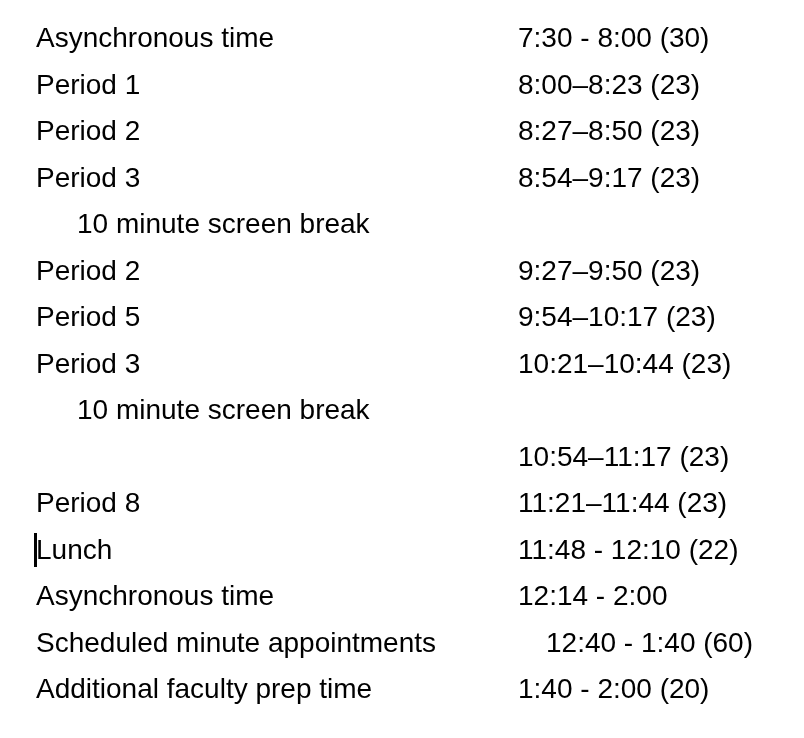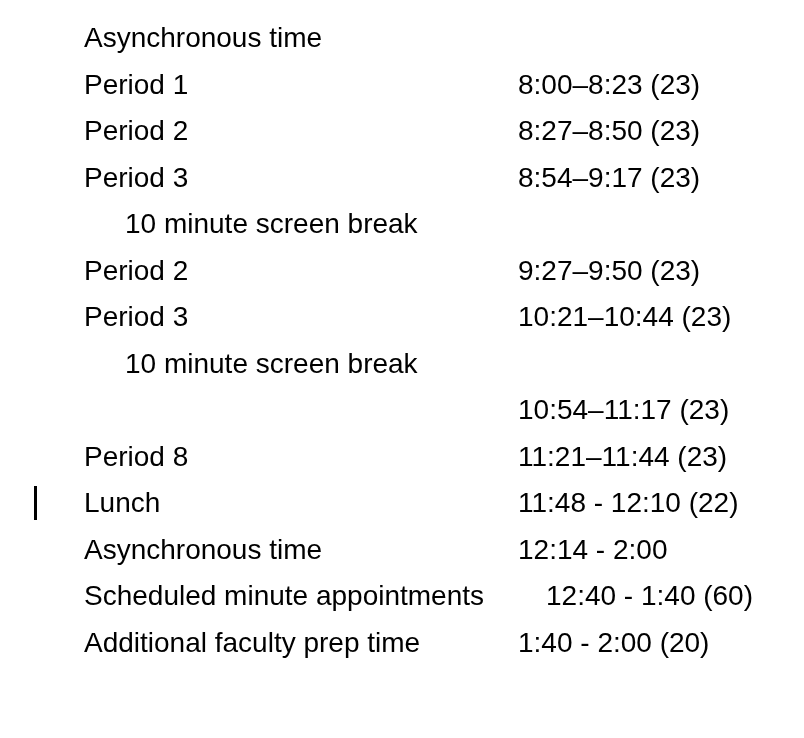--- a/index.html
+++ b/index.html
@@ -19,21 +19,21 @@
     width: 804px;
     height: 738px;
     padding: 15px 0 0 36px;
   }
   .row {
     position: relative;
     height: 46.5px;
     line-height: 46.5px;
     white-space: nowrap;
   }
-  .label { display: inline-block; margin-left: 48px; }
+  .label { display: inline-block; }
   .label.indented { padding-left: 41px; }
   .time {
     position: absolute;
     left: 482px;
     top: 0;
   }
   .time.shifted { left: 510px; }
   .caret {
     position: absolute;
     left: -2px;
@@ -41,26 +41,27 @@
     width: 3px;
     height: 34px;
     background: #000000;
   }
 </style>
 </head>
 <body style="background: rgb(255, 255, 255); color: rgb(0, 0, 0);">
 
 <div class="doc">
   <div id="rows">
-      <div class="row"><span class="label">Asynchronous time</span></div>
+      <div class="row"><span class="label">Asynchronous time</span><span class="time">7:30 - 8:00 (30)</span></div>
       <div class="row"><span class="label">Period 1</span><span class="time">8:00–8:23 (23)</span></div>
       <div class="row"><span class="label">Period 2</span><span class="time">8:27–8:50 (23)</span></div>
       <div class="row"><span class="label">Period 3</span><span class="time">8:54–9:17 (23)</span></div>
       <div class="row"><span class="label indented">10 minute screen break</span></div>
       <div class="row"><span class="label">Period 2</span><span class="time">9:27–9:50 (23)</span></div>
+      <div class="row"><span class="label">Period 5</span><span class="time">9:54–10:17 (23)</span></div>
       <div class="row"><span class="label">Period 3</span><span class="time">10:21–10:44 (23)</span></div>
       <div class="row"><span class="label indented">10 minute screen break</span></div>
       <div class="row"><span class="time">10:54–11:17 (23)</span></div>
       <div class="row"><span class="label">Period 8</span><span class="time">11:21–11:44 (23)</span></div>
       <div class="row"><span class="caret"></span><span class="label">Lunch</span><span class="time">11:48 - 12:10 (22)</span></div>
       <div class="row"><span class="label">Asynchronous time</span><span class="time">12:14 - 2:00</span></div>
       <div class="row"><span class="label">Scheduled minute appointments</span><span class="time shifted">12:40 - 1:40 (60)</span></div>
       <div class="row"><span class="label">Additional faculty prep time</span><span class="time">1:40 - 2:00 (20)</span></div>
     </div>
 </div>

